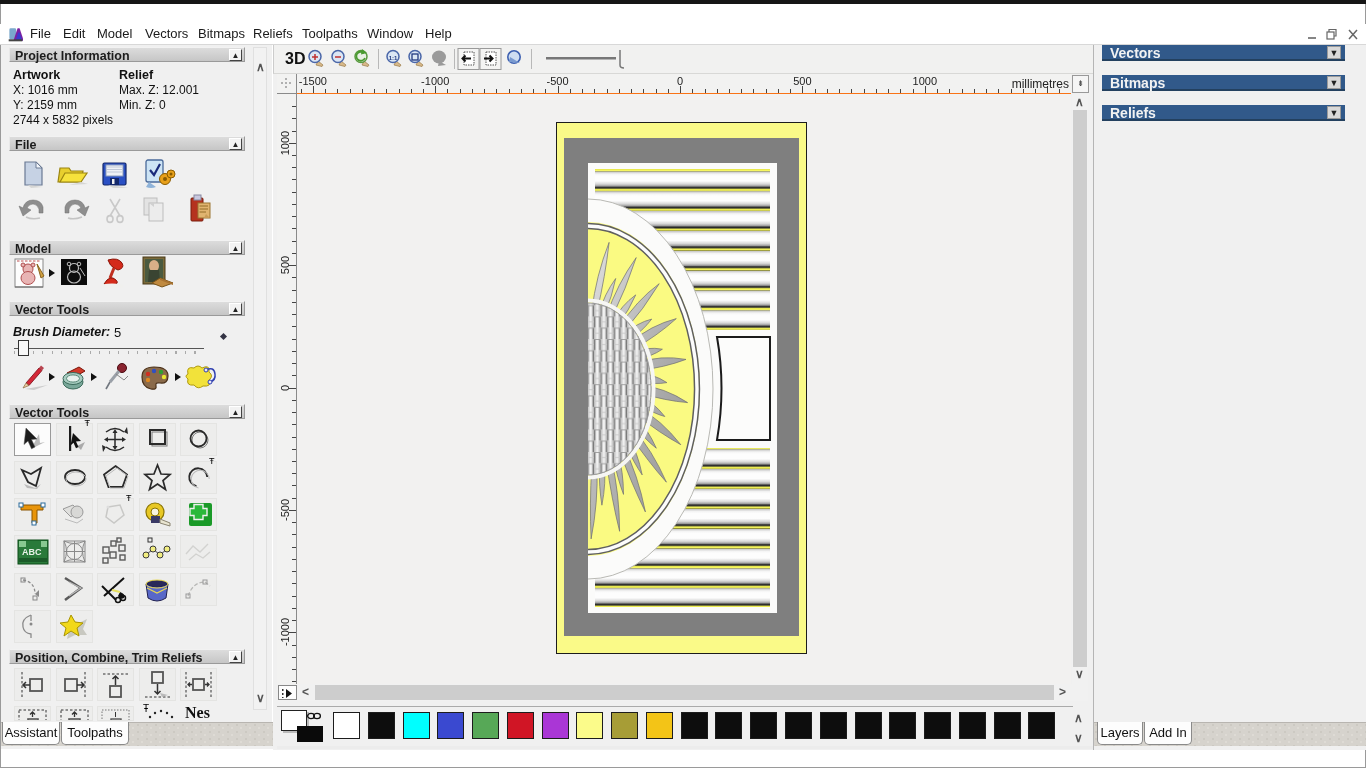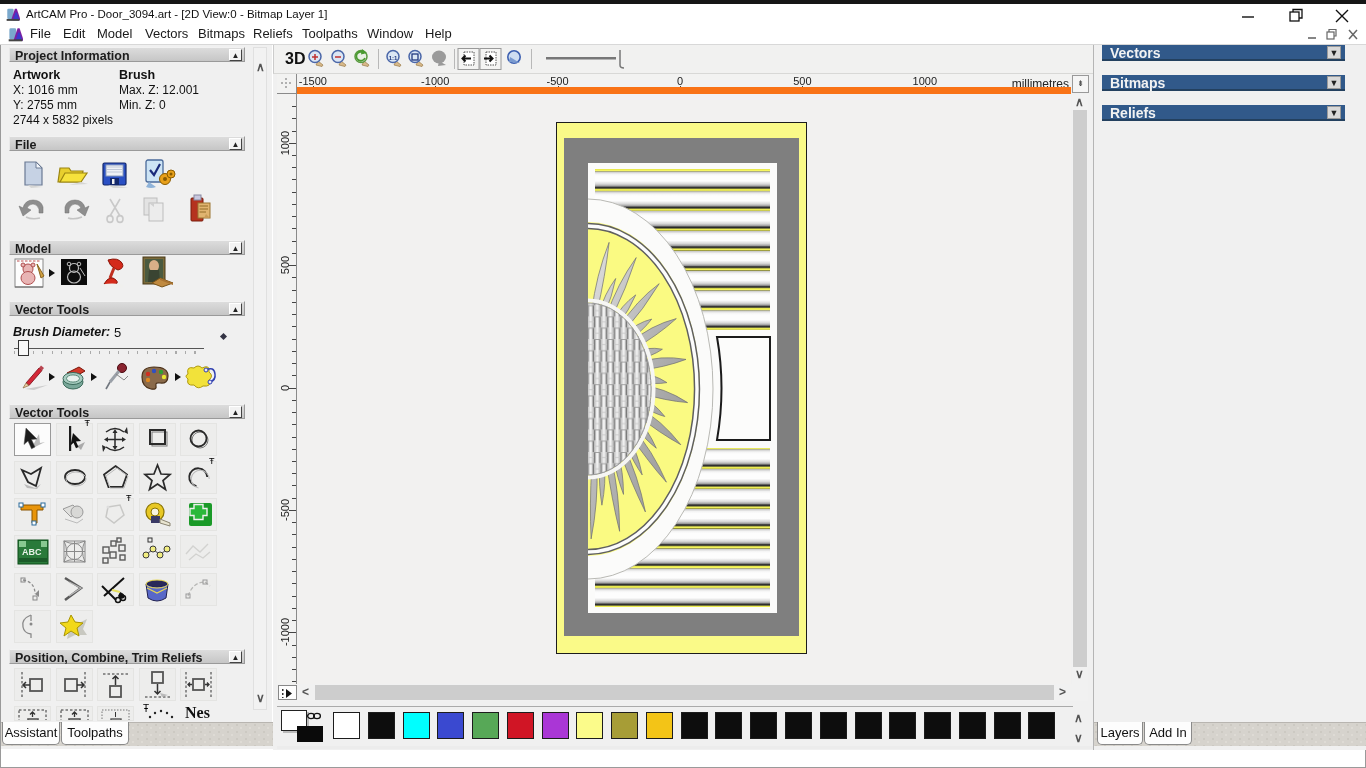--- a/index.html
+++ b/index.html
@@ -28,21 +28,21 @@
 .chev { position:absolute; font-size:12px; color:#555; font-weight:bold; }
 
 .tabstrip { position:absolute; height:24px; background:#d6d3cd; background-image:radial-gradient(circle at 2px 2px, #ccc9c2 1px, transparent 1.2px), radial-gradient(circle at 6px 5px, #dedbd5 1px, transparent 1.2px); background-size:9px 7px; border-top:1px solid #b8b5b0; }
 .btab { position:absolute; top:0; height:23px; background:#fdfdfd; border:1px solid #8a8a8a; border-top:none; border-radius:0 0 5px 5px; font-size:13px; color:#111; text-align:center; }
 
 #statusbar { left:0; top:749px; width:1366px; height:19px; background:#f0f0f0; border-top:1px solid #d0d0d0; }
 .stcell { position:absolute; top:2px; height:17px; background:#f4f4f4; border:1px solid #c6c6c6; font-size:12px; color:#111; padding-left:4px; }
 
 #canvaszone { left:273px; top:45px; width:820px; height:705px; background:#f0f0f0; }
 #toolbar { left:273px; top:45px; width:820px; height:29px; background:#f1f1f0; border-bottom:1px solid #d8d8d6; border-left:1px solid #cccccc; }
-#rulertop { left:297px; top:74px; width:774px; height:20px; background:#f2f2f1; border-bottom:7px solid #f97316; overflow:hidden; }
+#rulertop { left:297px; top:74px; width:774px; height:20px; background:#f2f2f1; border-bottom:1px solid #f97316; overflow:hidden; }
 #rulerleft { left:277px; top:94px; width:20px; height:590px; background:#f2f2f1; border-right:1px solid #8a8a8a; overflow:hidden; }
 #rulercorner { left:277px; top:74px; width:20px; height:20px; background:#f2f2f1; border-bottom:1px solid #8a8a8a; border-right:1px solid #8a8a8a; }
 #canvas { left:297px; top:94px; width:774px; height:590px; background:#f2f1f0; overflow:hidden; }
 .tick { position:absolute; background:#444; }
 .rnum { position:absolute; font-size:11px; color:#222; }
 
 #door { position:absolute; left:259px; top:28px; width:251px; height:532px; background:#fafa88; border:1px solid #1c1c1c; }
 #doorgray { position:absolute; left:7px; top:15px; width:235px; height:498px; background:#7f7f7f; }
 #doorpanel { position:absolute; left:24px; top:25px; width:189px; height:450px; background:#fbfbfa; }
 #stripes { position:absolute; left:7px; top:6px; width:175px; height:438px;
@@ -55,35 +55,20 @@
 #palette { left:277px; top:706px; width:796px; height:40px; background:#f0f0f0; border-top:1px solid #aaa; }
 .swatch { position:absolute; top:712px; width:27px; height:27px; border:1.5px solid #1c1c1c; }
 </style>
 </head>
 <body>
 <div id="app">
 <div class="abs" id="topborder"></div>
 <div class="abs" style="left:0;top:4px;width:1px;height:764px;background:#9a9a9a"></div>
 <div class="abs" style="left:1365px;top:4px;width:1px;height:764px;background:#9a9a9a"></div>
 <div class="abs" style="left:0;top:767px;width:1366px;height:1px;background:#9a9a9a"></div>
-<div class="abs" id="titlebar">
-  <svg class="abs" style="left:6px;top:3px" width="14" height="15" viewBox="0 0 22 22">
-        <rect x="2" y="2" width="10" height="16" rx="2" fill="#7aa8cc"></rect>
-        <path d="M8 20 L14 2 L17 2 L23 20 Z" fill="#7b1fa2"></path>
-        <path d="M11 20 L15 8 L17 8 L21 20 Z" fill="#3b3bcc"></path>
-        <rect x="1" y="18" width="20" height="3" fill="#444"></rect>
-      </svg>
-  <div class="abs" id="title-text">ArtCAM Pro - Door_3094.art - [2D View:0 - Bitmap Layer 1]</div>
-  <svg class="abs" style="left:1238px;top:4px" width="120" height="16" viewBox="0 0 120 16">
-    <line x1="4" y1="9" x2="16" y2="9" stroke="#111" stroke-width="1.4"></line>
-    <rect x="52" y="4" width="9" height="9" fill="none" stroke="#111" stroke-width="1.3"></rect>
-    <path d="M55 4 L55 1.5 L64 1.5 L64 10 L61 10" fill="none" stroke="#111" stroke-width="1.3"></path>
-    <path d="M98 2 L110 14 M110 2 L98 14" stroke="#111" stroke-width="1.4"></path>
-  </svg>
-</div>
 <div class="abs" id="menubar">
   <svg class="abs" style="left:8px;top:2px" width="15" height="17" viewBox="0 0 22 22">
         <rect x="2" y="2" width="10" height="16" rx="2" fill="#7aa8cc"></rect>
         <path d="M8 20 L14 2 L17 2 L23 20 Z" fill="#7b1fa2"></path>
         <path d="M11 20 L15 8 L17 8 L21 20 Z" fill="#3b3bcc"></path>
         <rect x="1" y="18" width="20" height="3" fill="#444"></rect>
       </svg>
   <div class="menuitem" style="left:30px">File</div>
   <div class="menuitem" style="left:63px">Edit</div>
   <div class="menuitem" style="left:97px">Model</div>
@@ -101,24 +86,24 @@
   </svg>
 </div>
 
 <div class="abs" id="leftpanel"></div>
 
 <div class="sechdr" style="top:47px">
       <span>Project Information</span>
       <div class="hdrbtn">▲</div>
     </div>
 <div class="btxt" style="left:13px;top:68px">Artwork</div>
-<div class="btxt" style="left:119px;top:68px">Brush</div>
+<div class="btxt" style="left:119px;top:68px">Relief</div>
 <div class="itxt" style="left:13px;top:83px">X: 1016 mm</div>
 <div class="itxt" style="left:119px;top:83px">Max. Z: 12.001</div>
-<div class="itxt" style="left:13px;top:98px">Y: 2755 mm</div>
+<div class="itxt" style="left:13px;top:98px">Y: 2159 mm</div>
 <div class="itxt" style="left:119px;top:98px">Min. Z: 0</div>
 <div class="itxt" style="left:13px;top:113px">2744 x 5832 pixels</div>
 <div class="sechdr" style="top:136px">
       <span>File</span>
       <div class="hdrbtn">▲</div>
     </div>
 <div id="fileicons1" class="abs" style="left:0;top:159px"></div>
 <div class="sechdr" style="top:240px">
       <span>Model</span>
       <div class="hdrbtn">▲</div>

